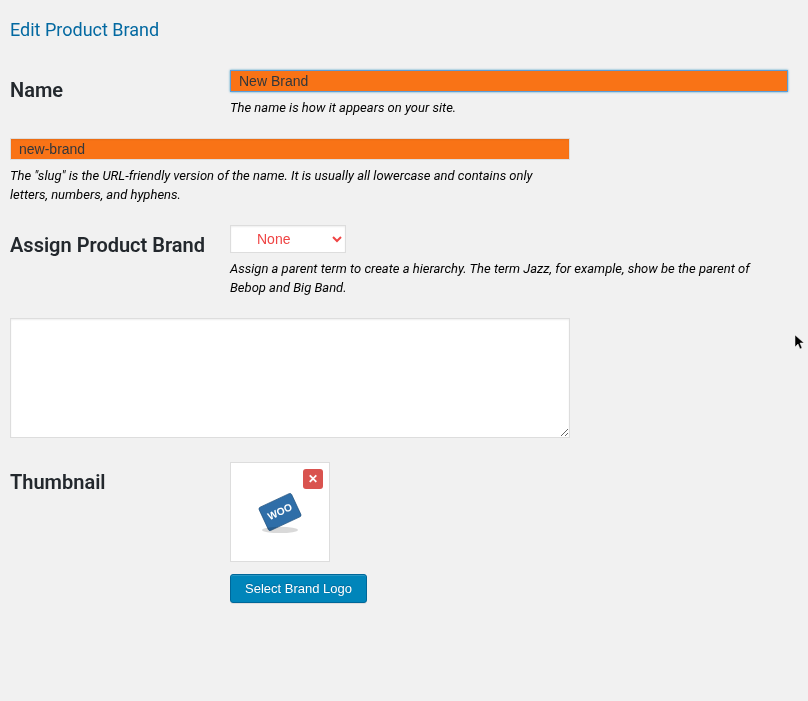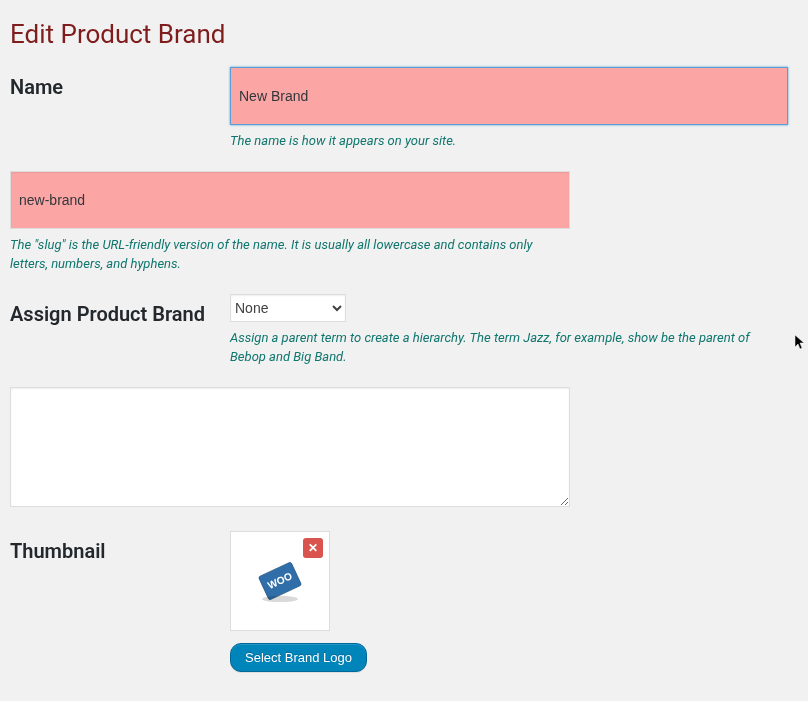--- a/index.html
+++ b/index.html
@@ -8,24 +8,24 @@
       padding: 0;
     }
     body {
       font-family: -apple-system, BlinkMacSystemFont, "Segoe UI", Roboto, "Helvetica Neue", Arial, sans-serif;
       background: #f1f1f1;
       color: #23282d;
       padding: 10px 20px 30px 10px;
       width: 808px;
     }
     h1 {
-      font-size: 26px;
+      font-size: 18px;
       font-weight: 400;
-      color: #7f1d1d;
-      margin-bottom: 14px;
+      color: #0369a1;
+      margin-bottom: 26px;
       padding: 9px 0 4px 0;
     }
     .form-table {
       width: 100%;
     }
     .form-row {
       display: flex;
       margin-bottom: 20px;
     }
     .form-label {
@@ -35,56 +35,56 @@
       font-weight: 600;
       color: #23282d;
       padding-top: 8px;
     }
     .form-field {
       flex-grow: 1;
       max-width: 560px;
     }
     .form-field input[type="text"] {
       width: 100%;
-      padding: 20px 8px;
-      font-size: 14px;
-      border: 1px solid #ddd;
-      background: #fca5a5;
+      padding: 2px 8px;
+      font-size: 14px;
+      border: 1px solid #ddd;
+      background: #f97316;
       box-shadow: inset 0 1px 2px rgba(0,0,0,0.07);
       color: #32373c;
     }
     .form-field input[type="text"].focused {
       border-color: #5b9dd9;
       box-shadow: 0 0 2px rgba(30,140,190,0.8);
     }
     .form-field select {
-      padding: 4px 0;
+      padding: 4px 22px;
       font-size: 14px;
       border: 1px solid #ddd;
       background: #fff;
       box-shadow: inset 0 1px 2px rgba(0,0,0,0.07);
-      color: #404040;
+      color: #ef4444;
       height: 28px;
       min-width: 116px;
     }
     .form-field textarea {
       width: 100%;
       height: 120px;
       padding: 6px 8px;
       font-size: 14px;
       border: 1px solid #ddd;
       background: #fff;
       box-shadow: inset 0 1px 2px rgba(0,0,0,0.07);
       color: #32373c;
       resize: both;
     }
     .description {
       font-size: 13px;
       font-style: italic;
-      color: #0f766e;
+      color: #000000;
       margin-top: 6px;
       line-height: 1.5;
     }
     .thumbnail-container {
       display: inline-block;
       position: relative;
       border: 1px solid #ddd;
       background: #fff;
       padding: 4px;
     }
@@ -118,21 +118,21 @@
       justify-content: center;
       line-height: 1;
     }
     .button-primary {
       display: inline-block;
       margin-top: 12px;
       padding: 6px 14px;
       font-size: 13px;
       background: #0085ba;
       border: 1px solid #006799;
-      border-radius: 11px;
+      border-radius: 3px;
       color: #fff;
       cursor: pointer;
       box-shadow: inset 0 1px 0 rgba(255,255,255,0.15), 0 1px 0 rgba(0,0,0,0.08);
       text-shadow: 0 -1px 1px #006799;
     }
     .cursor {
       position: absolute;
       top: 335px;
       left: 795px;
       font-size: 14px;

